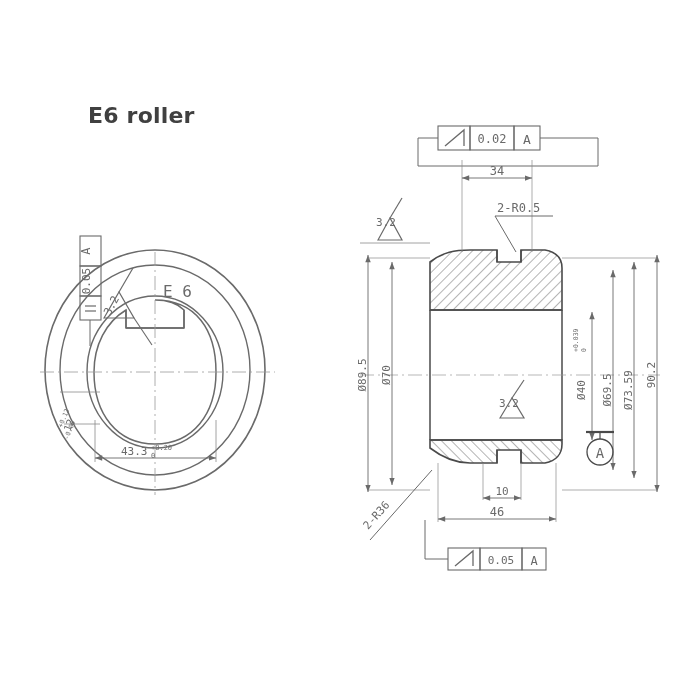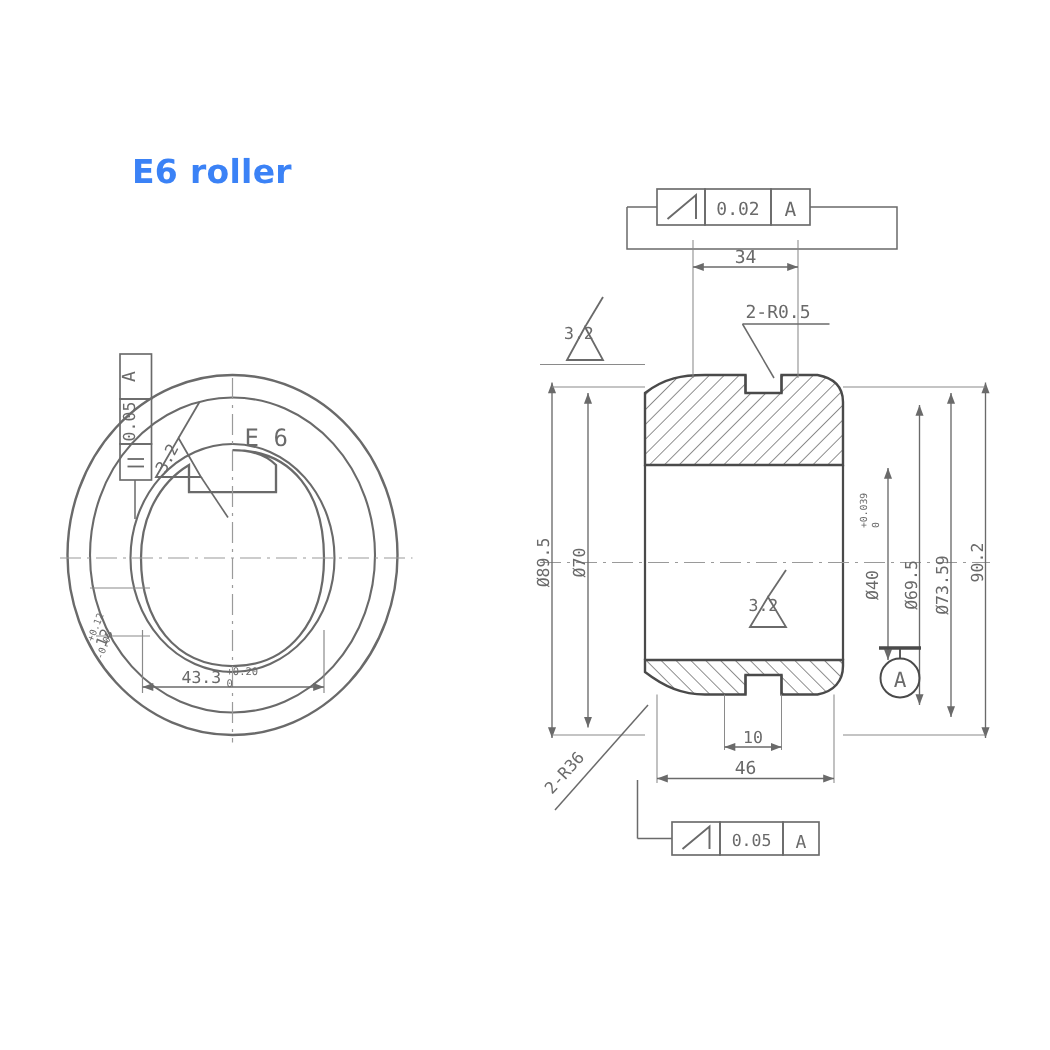--- a/index.html
+++ b/index.html
@@ -7,21 +7,21 @@
     width:700px;height:700px;
     background:#ffffff;
     font-family:"DejaVu Sans", sans-serif;
     overflow:hidden;
     position:relative;
   }
   #sheet{position:absolute;inset:0;width:700px;height:700px;}
   .title{
     position:absolute;
     left:88px; top:103px;
-    color:#3b82f6;
+    color:#404040;
     font-family:"DejaVu Sans", sans-serif;
     font-size:22px;
     font-weight:bold;
     letter-spacing:0.2px;
     white-space:nowrap;
     text-align:right;
   }
   svg{display:block;}
   text{font-family:"DejaVu Sans Mono", monospace; fill:#6a6a6a;}
 </style>

